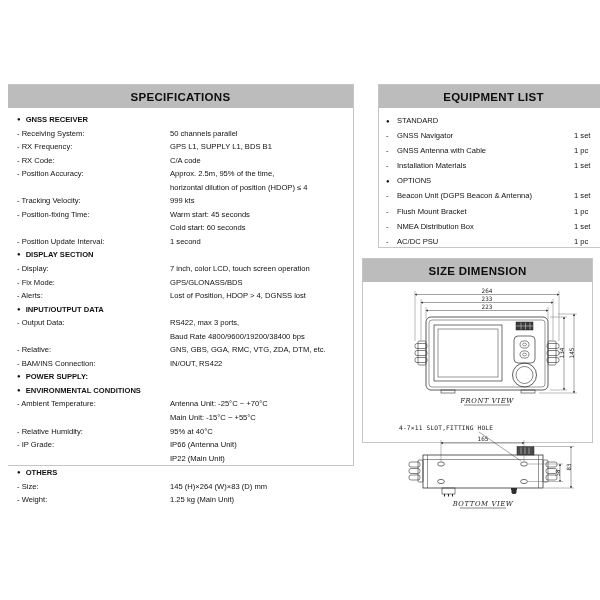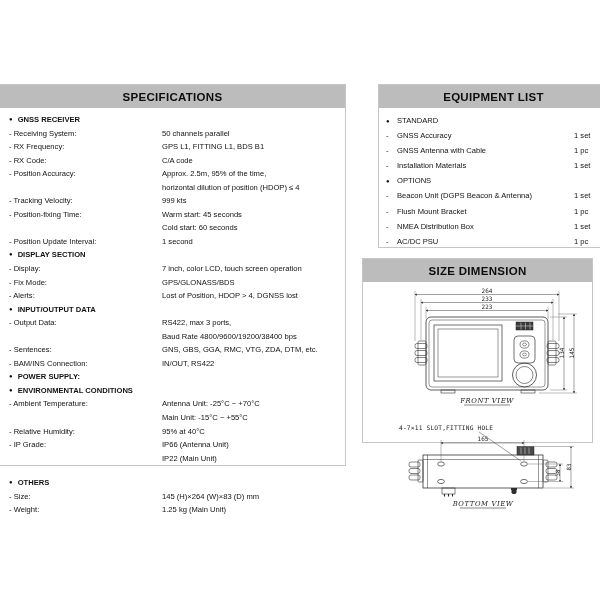--- a/index.html
+++ b/index.html
@@ -2,35 +2,35 @@
 <html><head>
 <meta charset="utf-8">
 <style>
   html,body{margin:0;padding:0;}
   body{
     width:600px;height:600px;position:relative;background:#ffffff;
     font-family:"Liberation Sans",sans-serif;color:#111;
     -webkit-font-smoothing:antialiased;
   }
   .box{position:absolute;border:1px solid #c6c6c6;background:#fff;box-sizing:border-box;}
-  #spec-box{left:0;top:84px;width:346px;height:382px;border-left:none;}
+  #spec-box{left:8px;top:84px;width:346px;height:382px;border-left:none;}
   #equip-box{left:362px;top:84px;width:231px;height:164px;margin-left:16px;}
   #size-box{left:362px;top:258px;width:231px;height:185px;}
   .bar{
     height:23px;background:#bcbcbc;display:flex;align-items:center;justify-content:center;
     font-weight:bold;font-size:11.5px;letter-spacing:.3px;color:#0d0d0d;
   }
   
   .spec-rows{padding:5px 4px 0 9px;font-size:7.6px;}
   .row{display:flex;height:13.55px;line-height:13.55px;white-space:nowrap;align-items:flex-start;}
   .row .bullet{font-size:6px;margin-right:5px;}
   .row .bullet:empty{display:none;}
   .row .lbl{flex:0 0 111px;overflow:visible;}
   .row.sec .lbl{flex:0 0 100px;font-weight:bold;}
-  .row.gap{margin-top:11px;}
+  .row.gap{margin-top:1px;}
   .row .val{flex:1;margin-left:42px;}
   
   .equip-rows{padding:5px 8px 0 7px;font-size:7.6px;}
   .erow{display:flex;height:15.1px;line-height:15.1px;white-space:nowrap;align-items:baseline;}
   .erow .ebul{flex:0 0 11px;}
   .erow.sec .ebul{font-size:6px;}
   .erow.sec .elabel{font-weight:normal;}
   .erow .elabel{flex:1;}
   .erow .eqty{flex:0 0 26px;}
   
@@ -56,21 +56,21 @@
 
         <div class="row item">
 
           <span class="lbl">- Receiving System:</span>
           <span class="val">50 channels parallel</span>
         </div>
 
         <div class="row item">
 
           <span class="lbl">- RX Frequency:</span>
-          <span class="val">GPS L1, FITTING L1, BDS B1</span>
+          <span class="val">GPS L1, SUPPLY L1, BDS B1</span>
         </div>
 
         <div class="row item">
 
           <span class="lbl">- RX Code:</span>
           <span class="val">C/A code</span>
         </div>
 
         <div class="row item">
 
@@ -145,21 +145,21 @@
         </div>
 
         <div class="row cont">
 
           <span class="lbl"></span>
           <span class="val">Baud Rate 4800/9600/19200/38400 bps</span>
         </div>
 
         <div class="row item">
 
-          <span class="lbl">- Sentences:</span>
+          <span class="lbl">- Relative:</span>
           <span class="val">GNS, GBS, GGA, RMC, VTG, ZDA, DTM, etc.</span>
         </div>
 
         <div class="row item">
 
           <span class="lbl">- BAM/INS Connection:</span>
           <span class="val">IN/OUT, RS422</span>
         </div>
 
         <div class="row sec">
@@ -230,21 +230,21 @@
     <div class="equip-rows">
 
         <div class="erow sec">
           <span class="ebul">●</span>
           <span class="elabel">STANDARD</span>
           <span class="eqty"></span>
         </div>
 
         <div class="erow item">
           <span class="ebul">-</span>
-          <span class="elabel">GNSS Accuracy</span>
+          <span class="elabel">GNSS Navigator</span>
           <span class="eqty">1 set</span>
         </div>
 
         <div class="erow item">
           <span class="ebul">-</span>
           <span class="elabel">GNSS Antenna with Cable</span>
           <span class="eqty">1 pc</span>
         </div>
 
         <div class="erow item">

